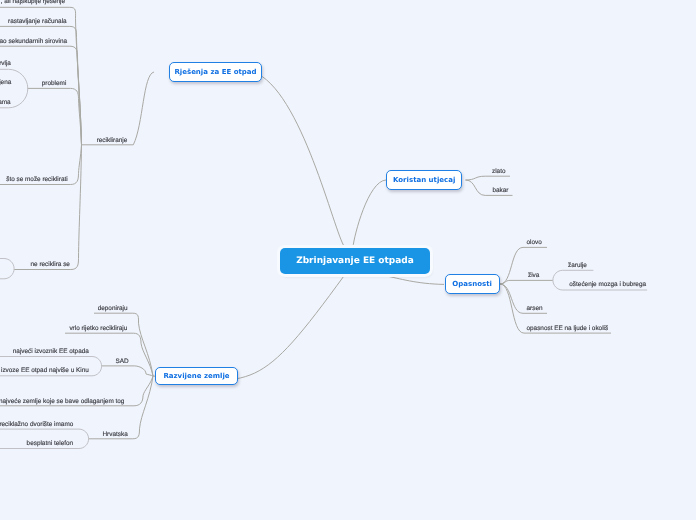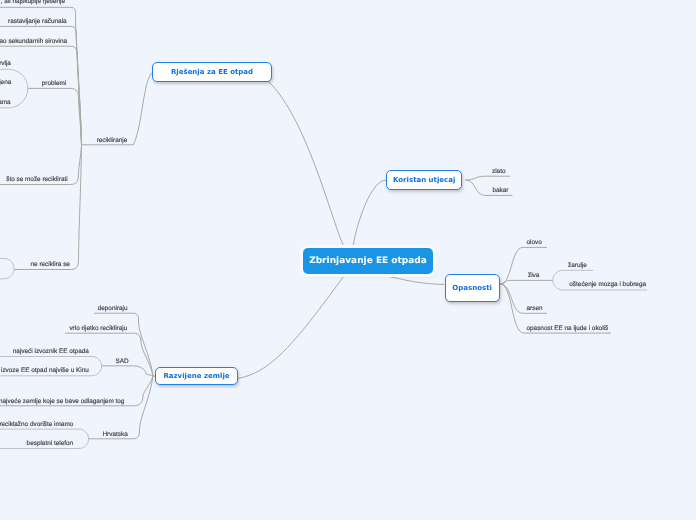--- a/index.html
+++ b/index.html
@@ -55,25 +55,25 @@
       <path class="boundary" d="M593.4,270.3 L562.75,270.3 C557.31,270.3 552.9,274.71 552.9,280.15 C552.9,285.59 557.31,290 562.75,290 L647.1,290"></path>
       <path d="M153,376 C149.81,353.82 139.95,337.98 138.5,323.2 C138.5,317 139,313.2 132.8,313.2 L94,313.2"></path>
       <path d="M153,376 C150.36,362.22 142.2,352.38 141,343.2 C141,337 139.5,333.2 133.3,333.2 L65,333.2"></path>
       <path d="M153,376 C151.46,375.12 146.7,374.49 146,373.9 C146,368.94 139.16,365.9 134.2,365.9 L101.6,365.9"></path>
       <path d="M153,376 C150.8,384.32 144,390.26 143,395.8 C143,402 140.2,405.8 134,405.8 L-30,405.8"></path>
       <path d="M153,376 C150.03,398.18 140.85,414.02 139.5,428.8 C139.5,435 139,438.8 132.8,438.8 L88.6,438.8"></path>
       <path class="boundary" d="M-30,356.5 L91.95,356.5 C97.28,356.5 101.6,360.82 101.6,366.15 C101.6,371.48 97.28,375.8 91.95,375.8 L-30,375.8"></path>
       <path class="boundary" d="M-30,429.1 L78.9,429.1 C84.26,429.1 88.6,433.44 88.6,438.8 C88.6,444.16 84.26,448.5 78.9,448.5 L-30,448.5"></path>
   </svg>
 
-  <div class="root-node" style="left:280px;top:248px;width:130px;height:26px;margin-left:23px;">Zbrinjavanje EE otpada</div>
+  <div class="root-node" style="left:280px;top:248px;width:150px;height:26px;">Zbrinjavanje EE otpada</div>
 
-  <div class="main-node" style="left:152px;top:61.8px;width:120px;height:20.2px;">Rješenja za EE otpad</div>
+  <div class="main-node" style="left:169px;top:61.8px;width:93px;height:20.2px;">Rješenja za EE otpad</div>
   <div class="main-node" style="left:386.2px;top:170.1px;width:76px;height:19.6px;">Koristan utjecaj</div>
-  <div class="main-node" style="left:444.5px;top:274.1px;width:55.3px;height:28px;">Opasnosti</div>
+  <div class="main-node" style="left:444.5px;top:274.1px;width:55.3px;height:20px;">Opasnosti</div>
   <div class="main-node" style="left:155px;top:366.5px;width:83px;height:18.2px;">Razvijene zemlje</div>
 
   <div class="leaf" style="left:0.8px;top:-1.6px;">, ali najskuplje rješenje</div>
   <div class="leaf" style="left:8.0px;top:18.1px;">rastavljanje računala</div>
   <div class="leaf" style="left:-0.5px;top:37.9px;">ao sekundarnih sirovina</div>
   <div class="leaf" style="left:-0.8px;top:60.2px;">rvlja</div>
   <div class="leaf" style="left:-0.8px;top:78.8px;">jena</div>
   <div class="leaf" style="left:-1.8px;top:99.2px;">ama</div>
   <div class="leaf" style="left:41.8px;top:80.1px;">problemi</div>
   <div class="leaf" style="left:96.7px;top:136.5px;">recikliranje</div>

